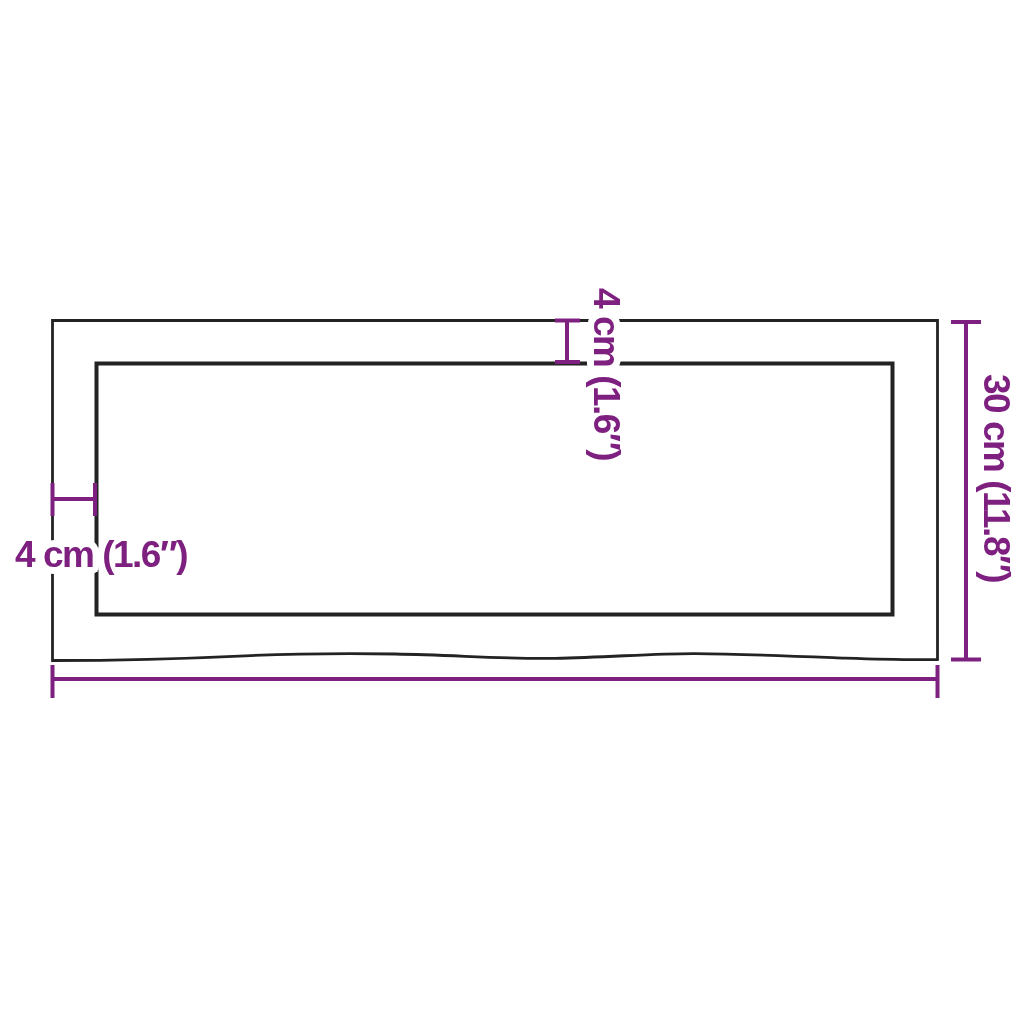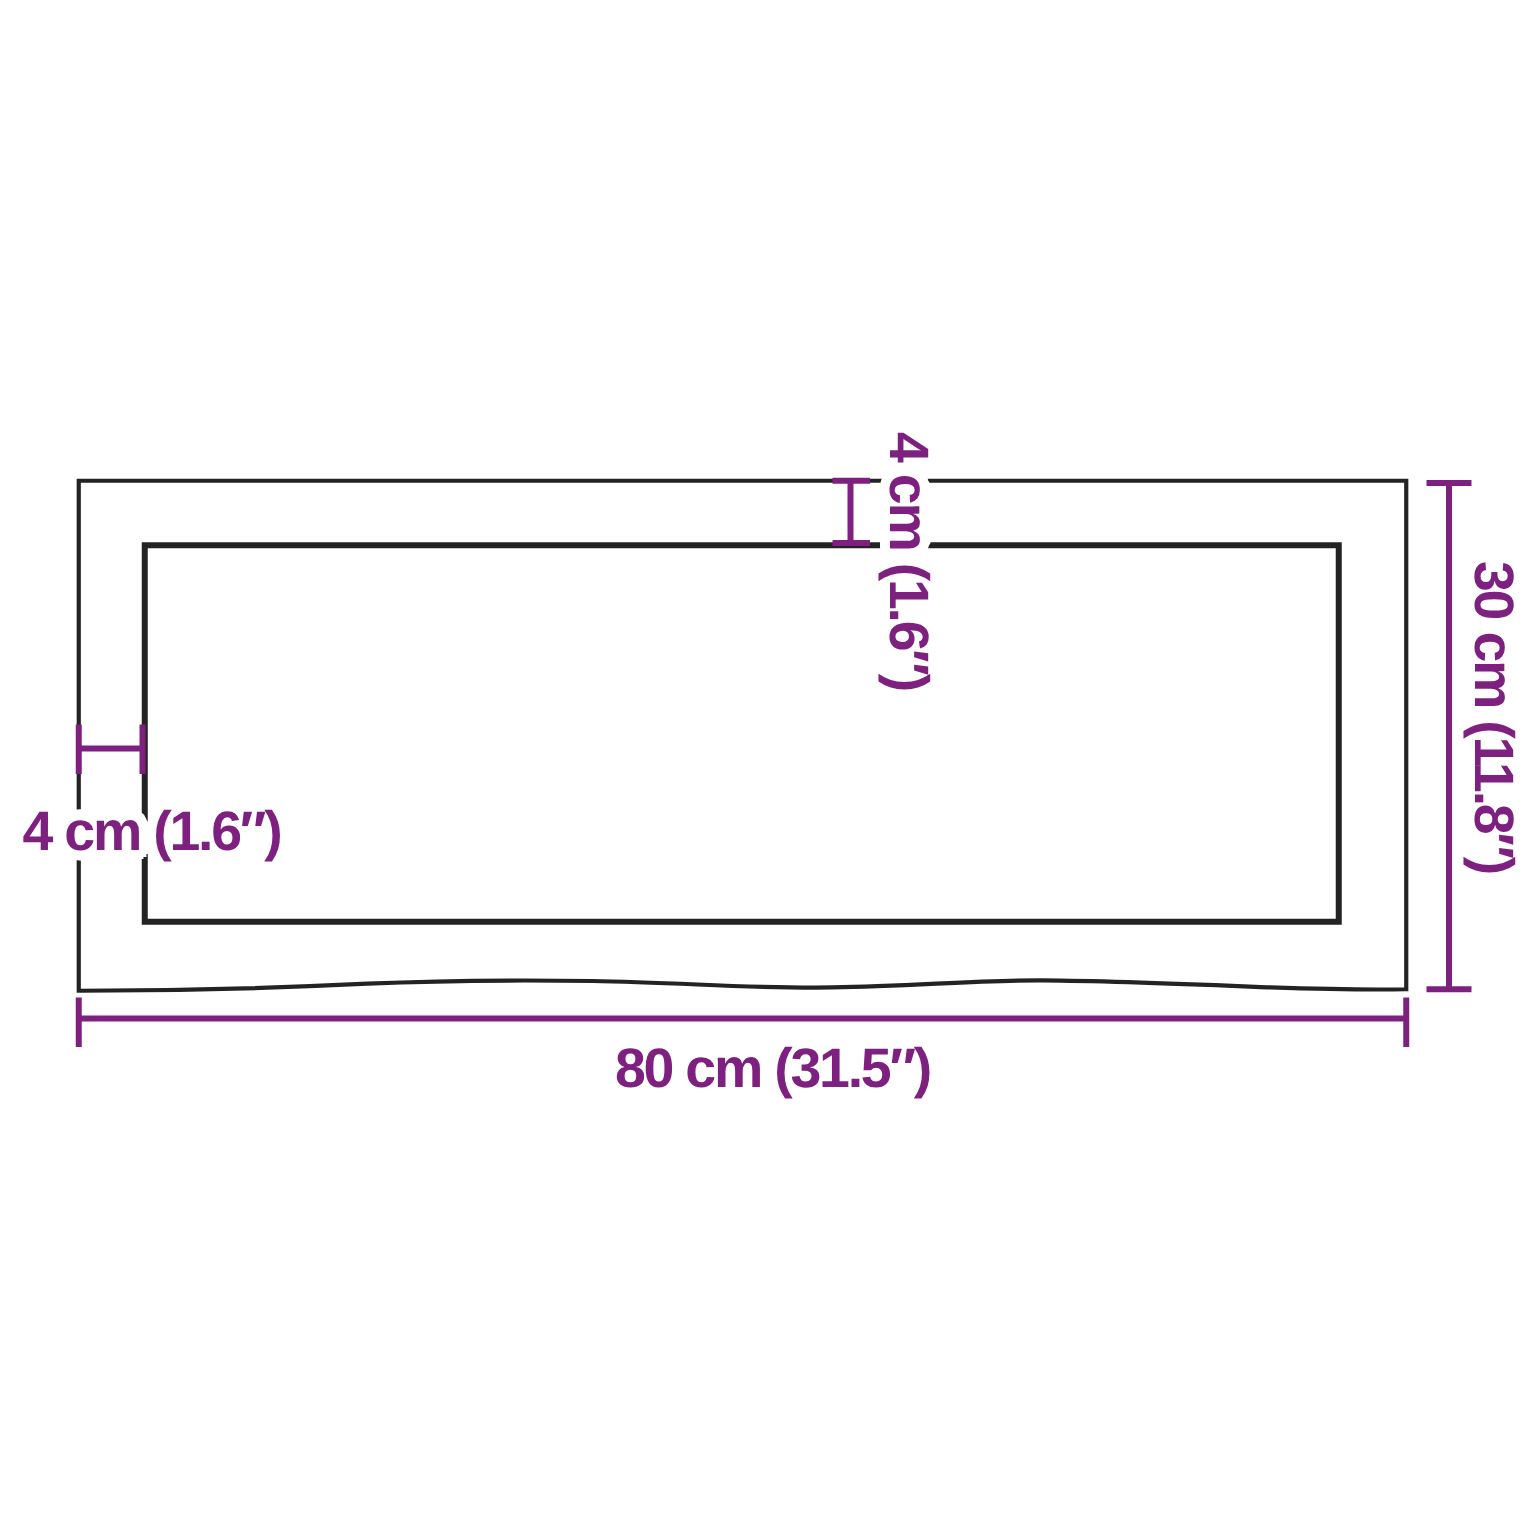--- a/index.html
+++ b/index.html
@@ -77,21 +77,20 @@
       <line x1="555" y1="362" x2="580" y2="362"></line>
     </g>
 
     <g stroke-width="4" stroke="#7e2080">
       <line x1="52.5" y1="499" x2="95" y2="499"></line>
       <line x1="52.5" y1="483" x2="52.5" y2="516"></line>
       <line x1="95" y1="483" x2="95" y2="516"></line>
     </g>
   </svg>
 
-  <div class="dim-label lbl-width">80 cm (31.5″)</div>
 
   <div class="dim-label lbl-height">30 cm (11.8″)</div>
 
   <div class="dim-label lbl-thick-left">4 cm (1.6″)</div>
 
   <div class="dim-label lbl-thick-top">4 cm (1.6″)</div>
 
 </div>
 
 </body></html>

